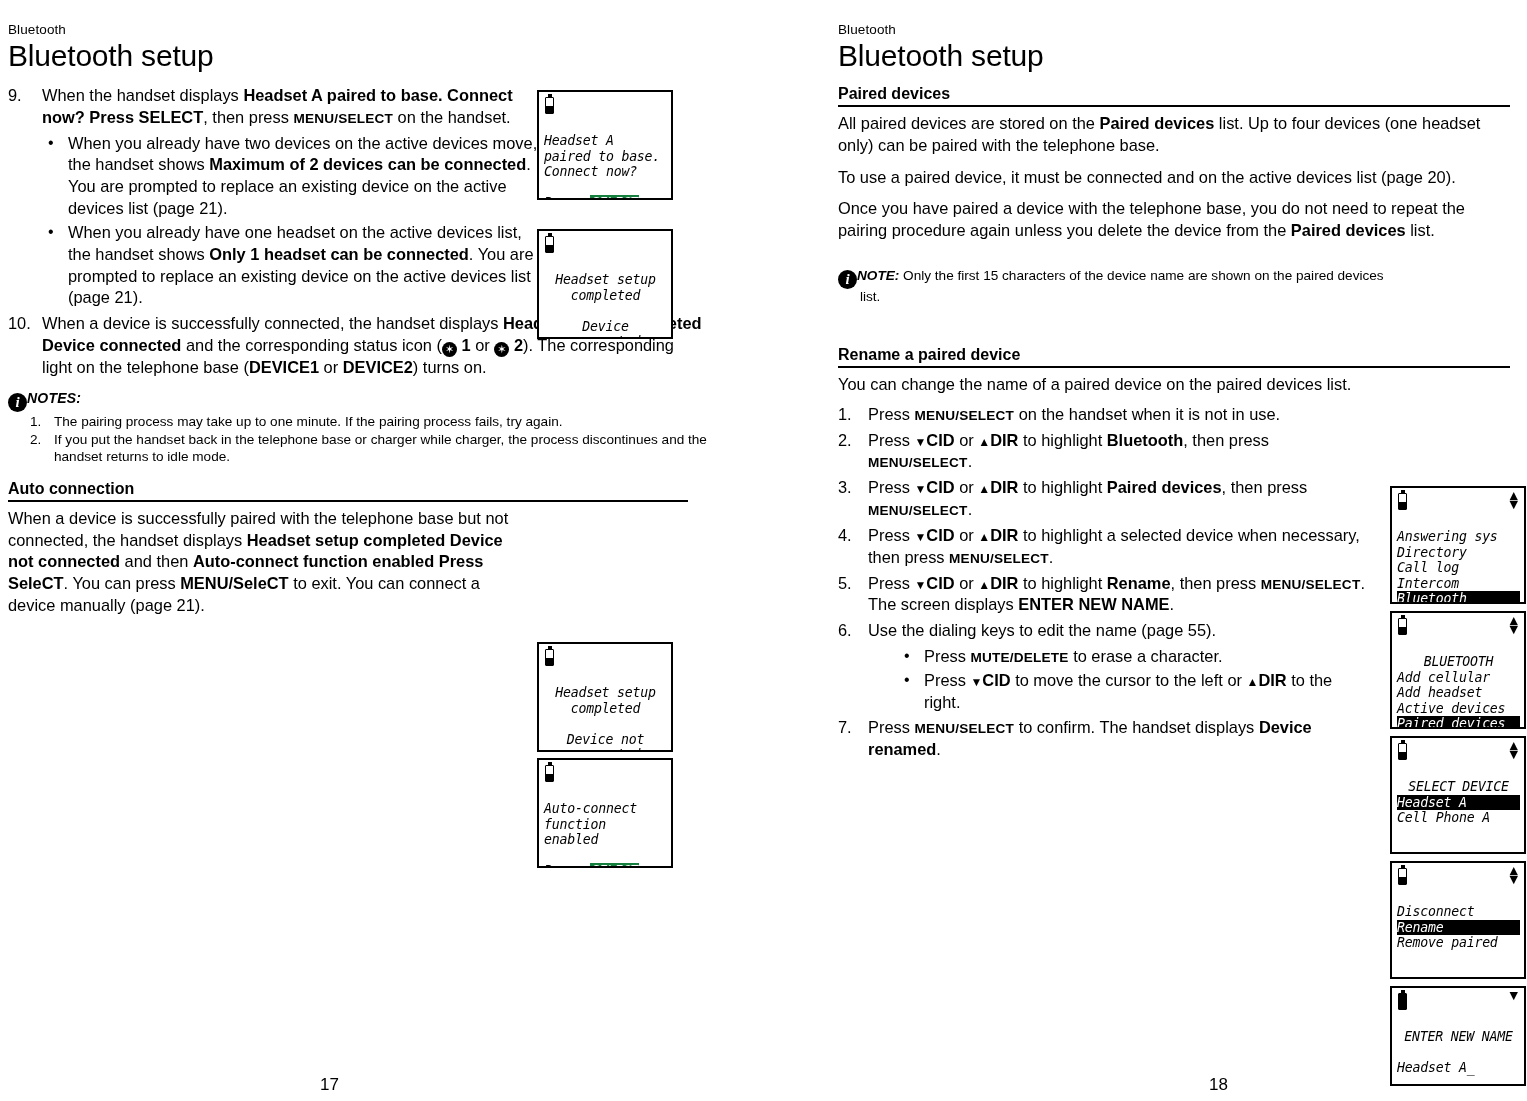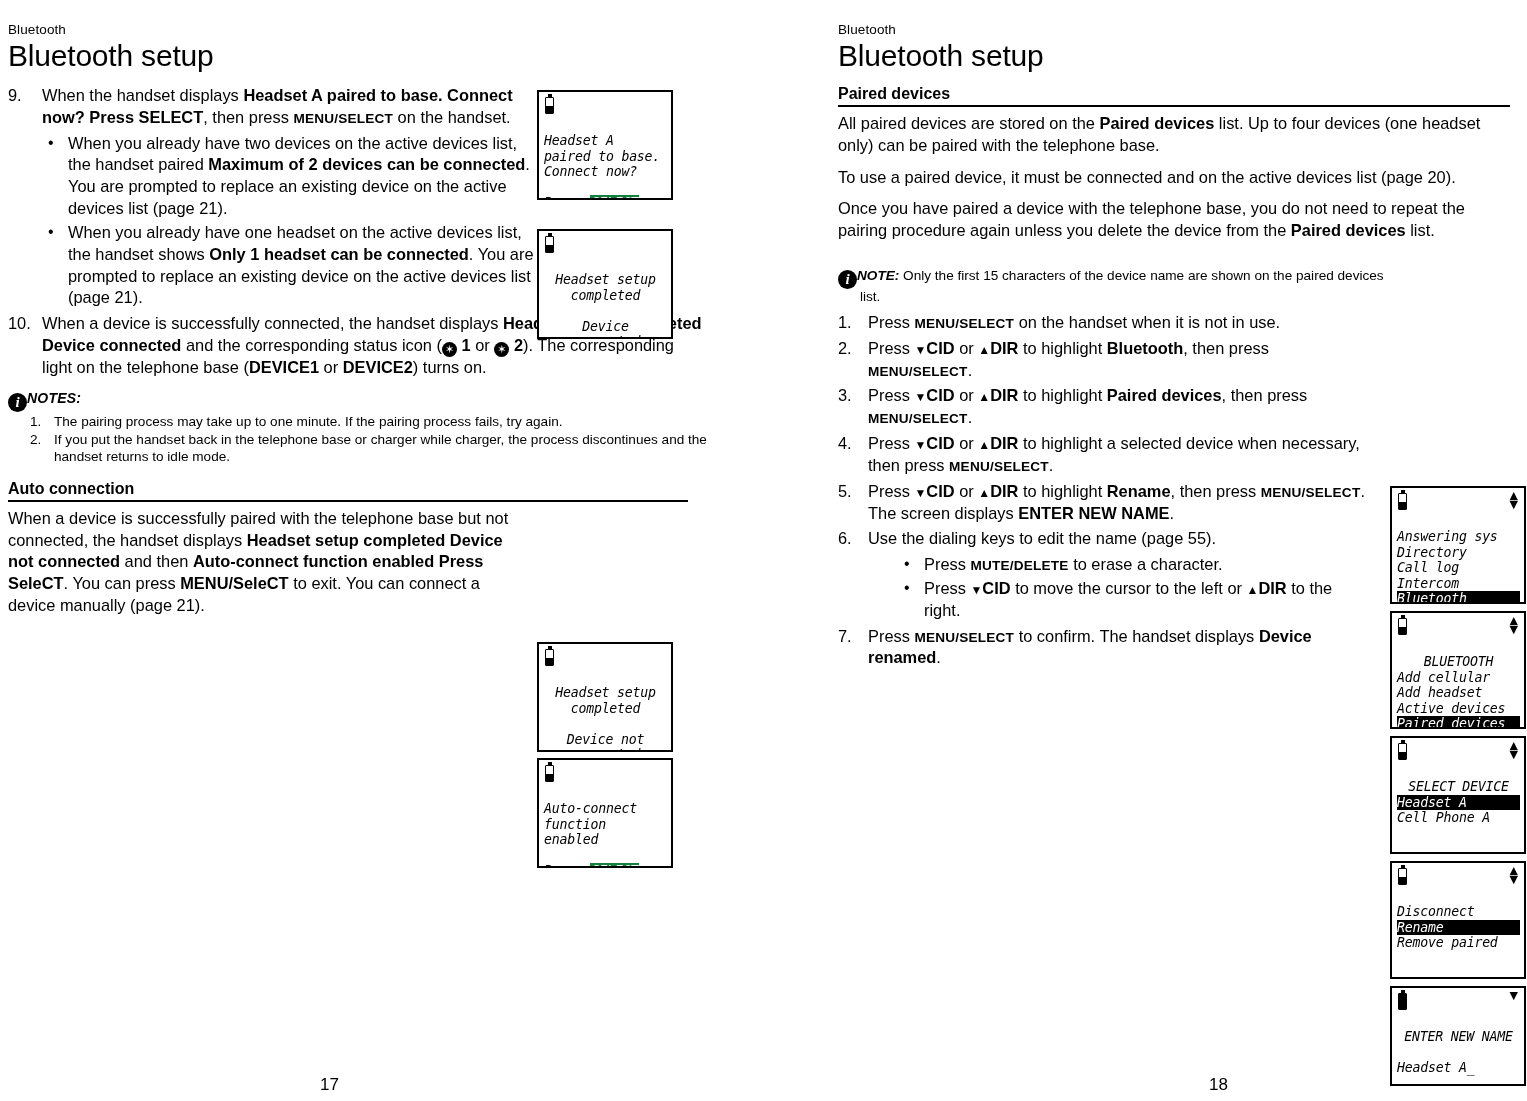--- a/index.html
+++ b/index.html
@@ -185,21 +185,21 @@
 
   <div class="running-head">Bluetooth</div>
   <h1 class="chapter-title">Bluetooth setup</h1>
 
   <ol class="steps">
     <li style="width:530px;">
       <span class="num">9.</span><span>When the handset displays </span><b>Headset A paired to base. Connect now? Press SELECT</b><span>, then press </span><span class="sc">MENU/SELECT</span><span> on the handset.</span>
 
       <ul class="bullets">
         <li style="width:500px;">
-          <span>When you already have two devices on the active devices list, the handset paired </span><b>Maximum of 2 devices can be connected</b><span>. You are prompted to replace an existing device on the active devices list (page 21).</span>
+          <span>When you already have two devices on the active devices move, the handset shows </span><b>Maximum of 2 devices can be connected</b><span>. You are prompted to replace an existing device on the active devices list (page 21).</span>
         </li>
         <li style="width:495px;">
           <span>When you already have one headset on the active devices list, the handset shows </span><b>Only 1 headset can be connected</b><span>. You are prompted to replace an existing device on the active devices list (page 21).</span>
         </li>
       </ul>
     </li>
 
     <li style="width:700px; margin-top:2px;">
       <span class="num">10.</span><span>When a device is successfully connected, the handset displays </span><b>Headset setup completed Device connected</b><span> and the corresponding status icon (</span><span class="bt-ico">✶</span> <b>1</b><span> or </span><span class="bt-ico">✶</span> <b>2</b><span>). The corresponding light on the telephone base (</span><b>DEVICE1</b><span> or </span><b>DEVICE2</b><span>) turns on.</span>
     </li>
@@ -300,20 +300,25 @@
     </p>
 
     <div class="notes-wrap" style="margin-top:26px;">
       <div class="note-single">
         <span class="note-icon">i</span><span class="nlabel">NOTE:</span>&nbsp;<span>Only the first 15 characters of the device name are shown on the paired devices</span>
       </div>
       <div class="note-cont">list.</div>
     </div>
   </div>
 
+  <div style="width:672px; margin-top:40px;">
+    <div class="section-head">Rename a paired device</div>
+    <hr class="rule">
+    <p class="body tight">You can change the name of a paired device on the paired devices list.</p>
+  </div>
 
   <ol class="steps narrow" style="width:528px;">
     <li>
       <span class="num">1.</span><span>Press </span><span class="sc">MENU/SELECT</span><span> on the handset when it is not in use.</span>
     </li>
     <li>
       <span class="num">2.</span><span>Press </span><span class="tri-d"></span><b>CID</b><span> or </span><span class="tri-u"></span><b>DIR</b><span> to highlight </span><b>Bluetooth</b><span>, then press </span><span class="sc">MENU/SELECT</span><span>.</span>
     </li>
     <li>
       <span class="num">3.</span><span>Press </span><span class="tri-d"></span><b>CID</b><span> or </span><span class="tri-u"></span><b>DIR</b><span> to highlight </span><b>Paired devices</b><span>, then press </span><span class="sc">MENU/SELECT</span><span>.</span>

